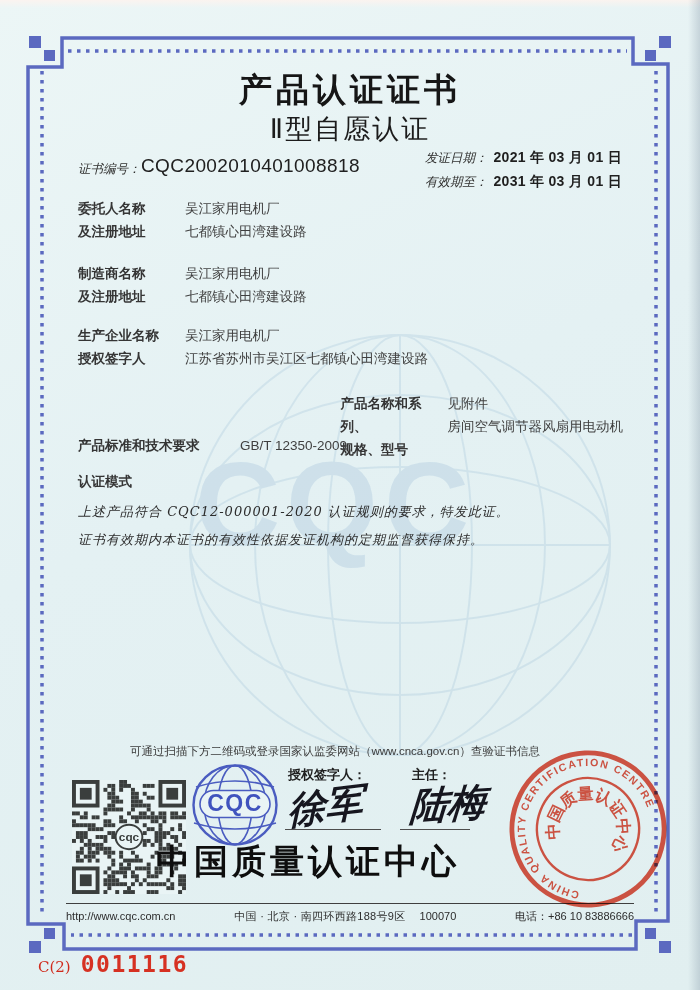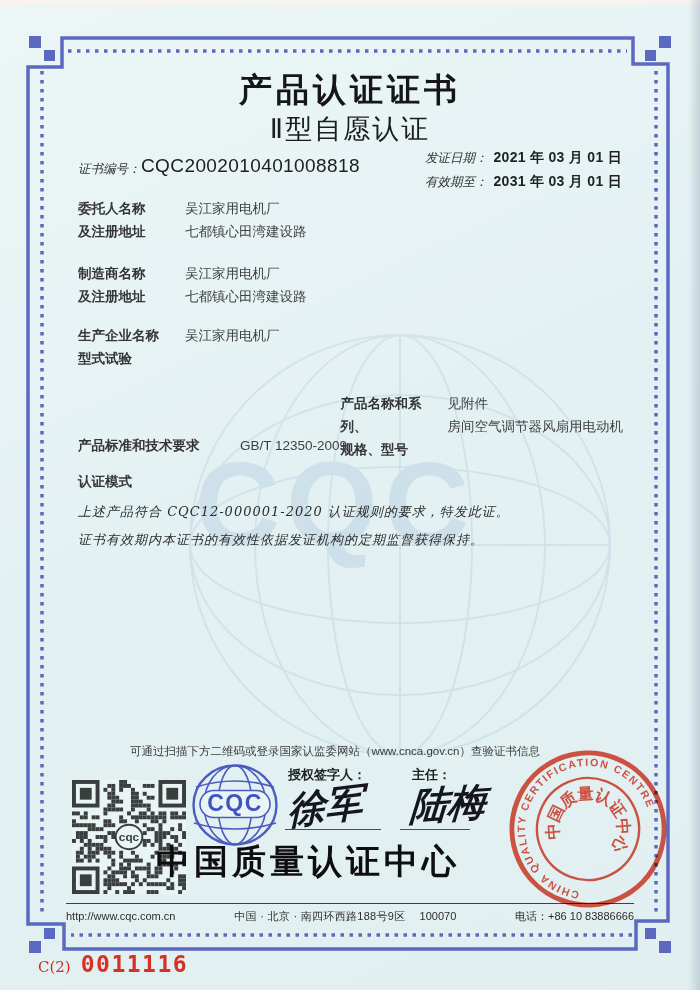--- a/index.html
+++ b/index.html
@@ -128,24 +128,25 @@
         <div>及注册地址</div>
       </div>
     <div class="fv">
         <div>吴江家用电机厂</div>
         <div>七都镇心田湾建设路</div>
       </div>
   </div>
   <div class="abs field f2">
     <div class="fl">
         <div>生产企业名称</div>
-        <div>型式试验</div>
+        <div>授权签字人</div>
       </div>
     <div class="fv">
         <div>吴江家用电机厂</div>
+        <div>江苏省苏州市吴江区七都镇心田湾建设路</div>
       </div>
   </div>
   <div class="abs field f3">
     <div class="fl">
         <div>产品名称和系列、</div>
         <div>规格、型号</div>
       </div>
     <div class="fv">
         <div>见附件</div>
         <div>房间空气调节器风扇用电动机</div>

